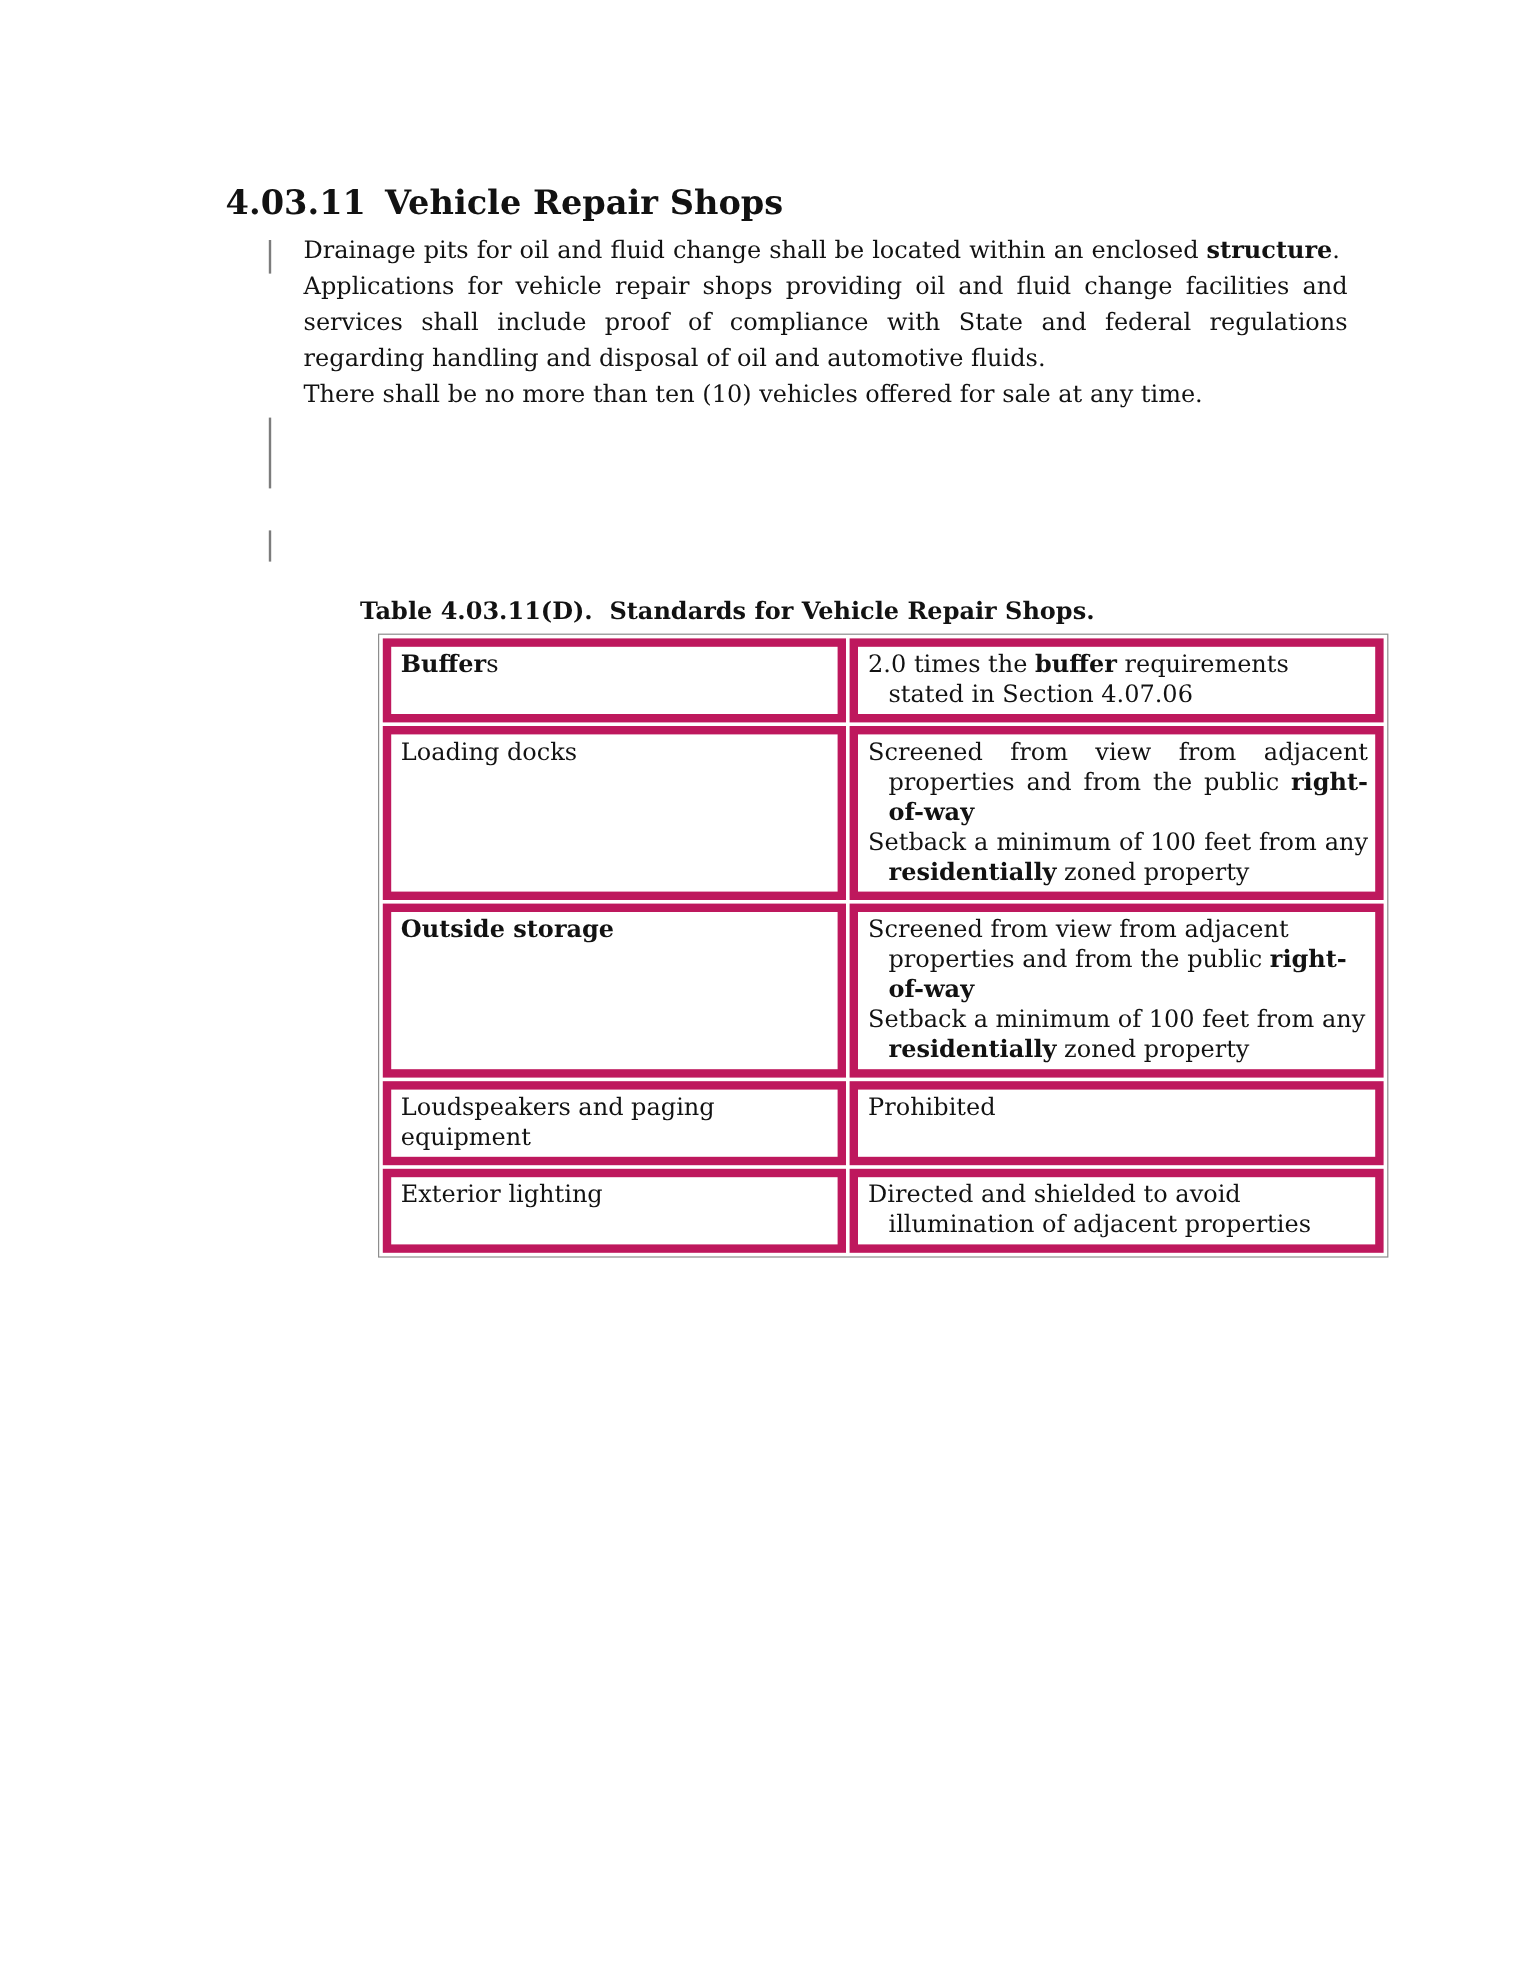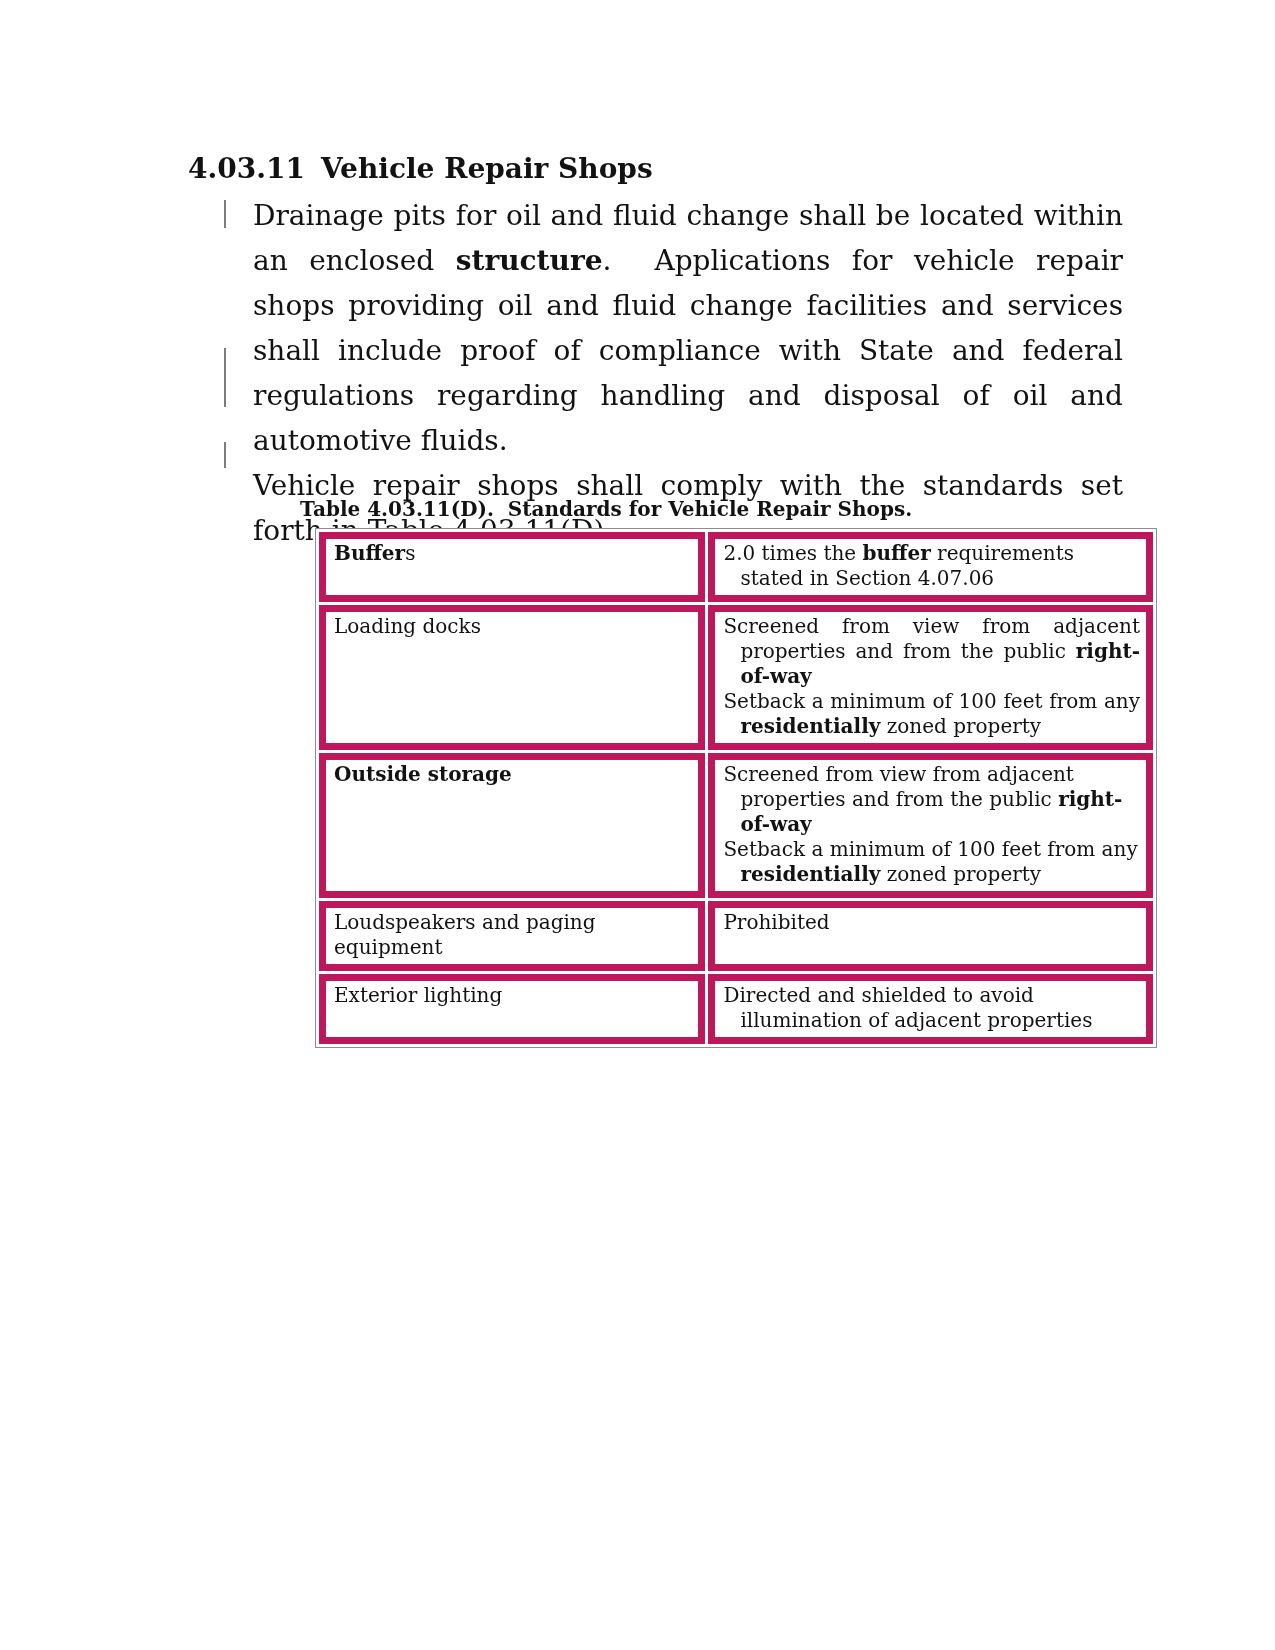--- a/index.html
+++ b/index.html
@@ -22,22 +22,22 @@
     font-weight: bold;
     white-space: nowrap;
   }
   .heading .sec-title { margin-left: 16px; }
 
   .body-block {
     position: absolute;
     left: 253px;
     top: 193px;
     width: 870px;
-    font-size: 28px;
-    line-height: 45px;
+    font-size: 20px;
+    line-height: 30px;
     text-align: justify;
   }
   .body-block p { margin: 0; }
 
   .change-bar {
     position: absolute;
     left: 224px;
     width: 2px;
     background: #7c7c7c;
   }
@@ -91,21 +91,21 @@
   <div class="heading">
     <span class="sec-num">4.03.11</span><span class="sec-title">Vehicle Repair Shops</span>
   </div>
 
   <div class="change-bar bar-1"></div>
   <div class="change-bar bar-2"></div>
   <div class="change-bar bar-3"></div>
 
   <div class="body-block">
     <p><span>Drainage pits for oil and fluid change shall be located within an enclosed </span><b>structure</b><span>.&nbsp; Applications for vehicle repair shops providing oil and fluid change facilities and services shall include proof of compliance with State and federal regulations regarding handling and disposal of oil and automotive fluids.</span></p>
-    <p><span>Vehicle repair shops shall comply with the standards set forth in Table 4.03.11(D).</span></p>
+    <p><span>There shall be no more than ten (10) vehicles offered for sale at any time.</span></p>
   </div>
 
   <div class="table-caption">Table 4.03.11(D).&nbsp; Standards for Vehicle Repair Shops.</div>
 
   <table class="standards">
     <colgroup>
         <col style="width:46.5%">
         <col style="width:53.5%">
       </colgroup>
     <tbody>

